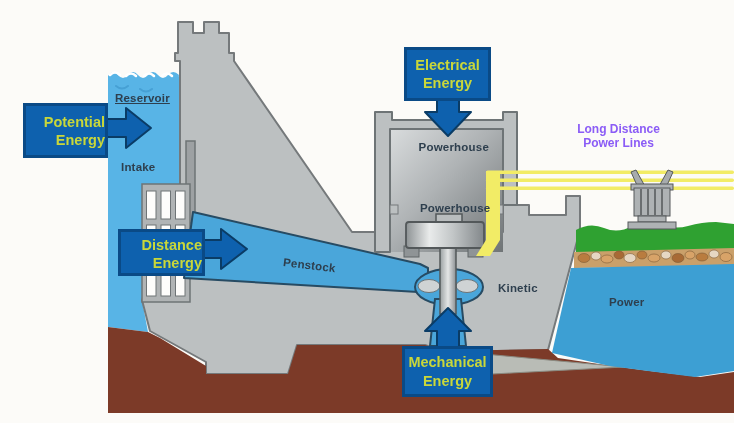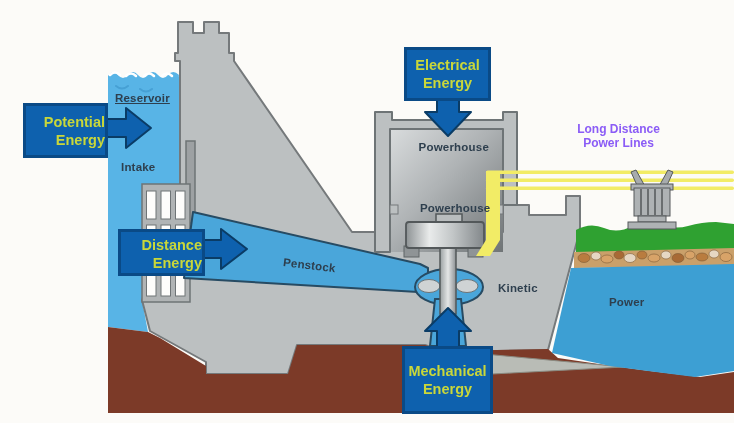--- a/index.html
+++ b/index.html
@@ -171,18 +171,18 @@
     <span class="ln">Energy</span>
   </div>
   <div class="ebox leftalign" style="left:118px;top:229px;width:87px;height:47px;padding-top:4px;">
     <span class="ln">Distance</span>
     <span class="ln">Energy</span>
   </div>
   <div class="ebox centered" style="left:404px;top:47px;width:87px;height:54px;">
     <span class="ln">Electrical</span>
     <span class="ln">Energy</span>
   </div>
-  <div class="ebox centered" style="left:402px;top:346px;width:91px;height:68px;">
+  <div class="ebox centered" style="left:402px;top:346px;width:91px;height:51px;">
     <span class="ln">Mechanical</span>
     <span class="ln">Energy</span>
   </div>
 
 </div>
 
 </body></html>

